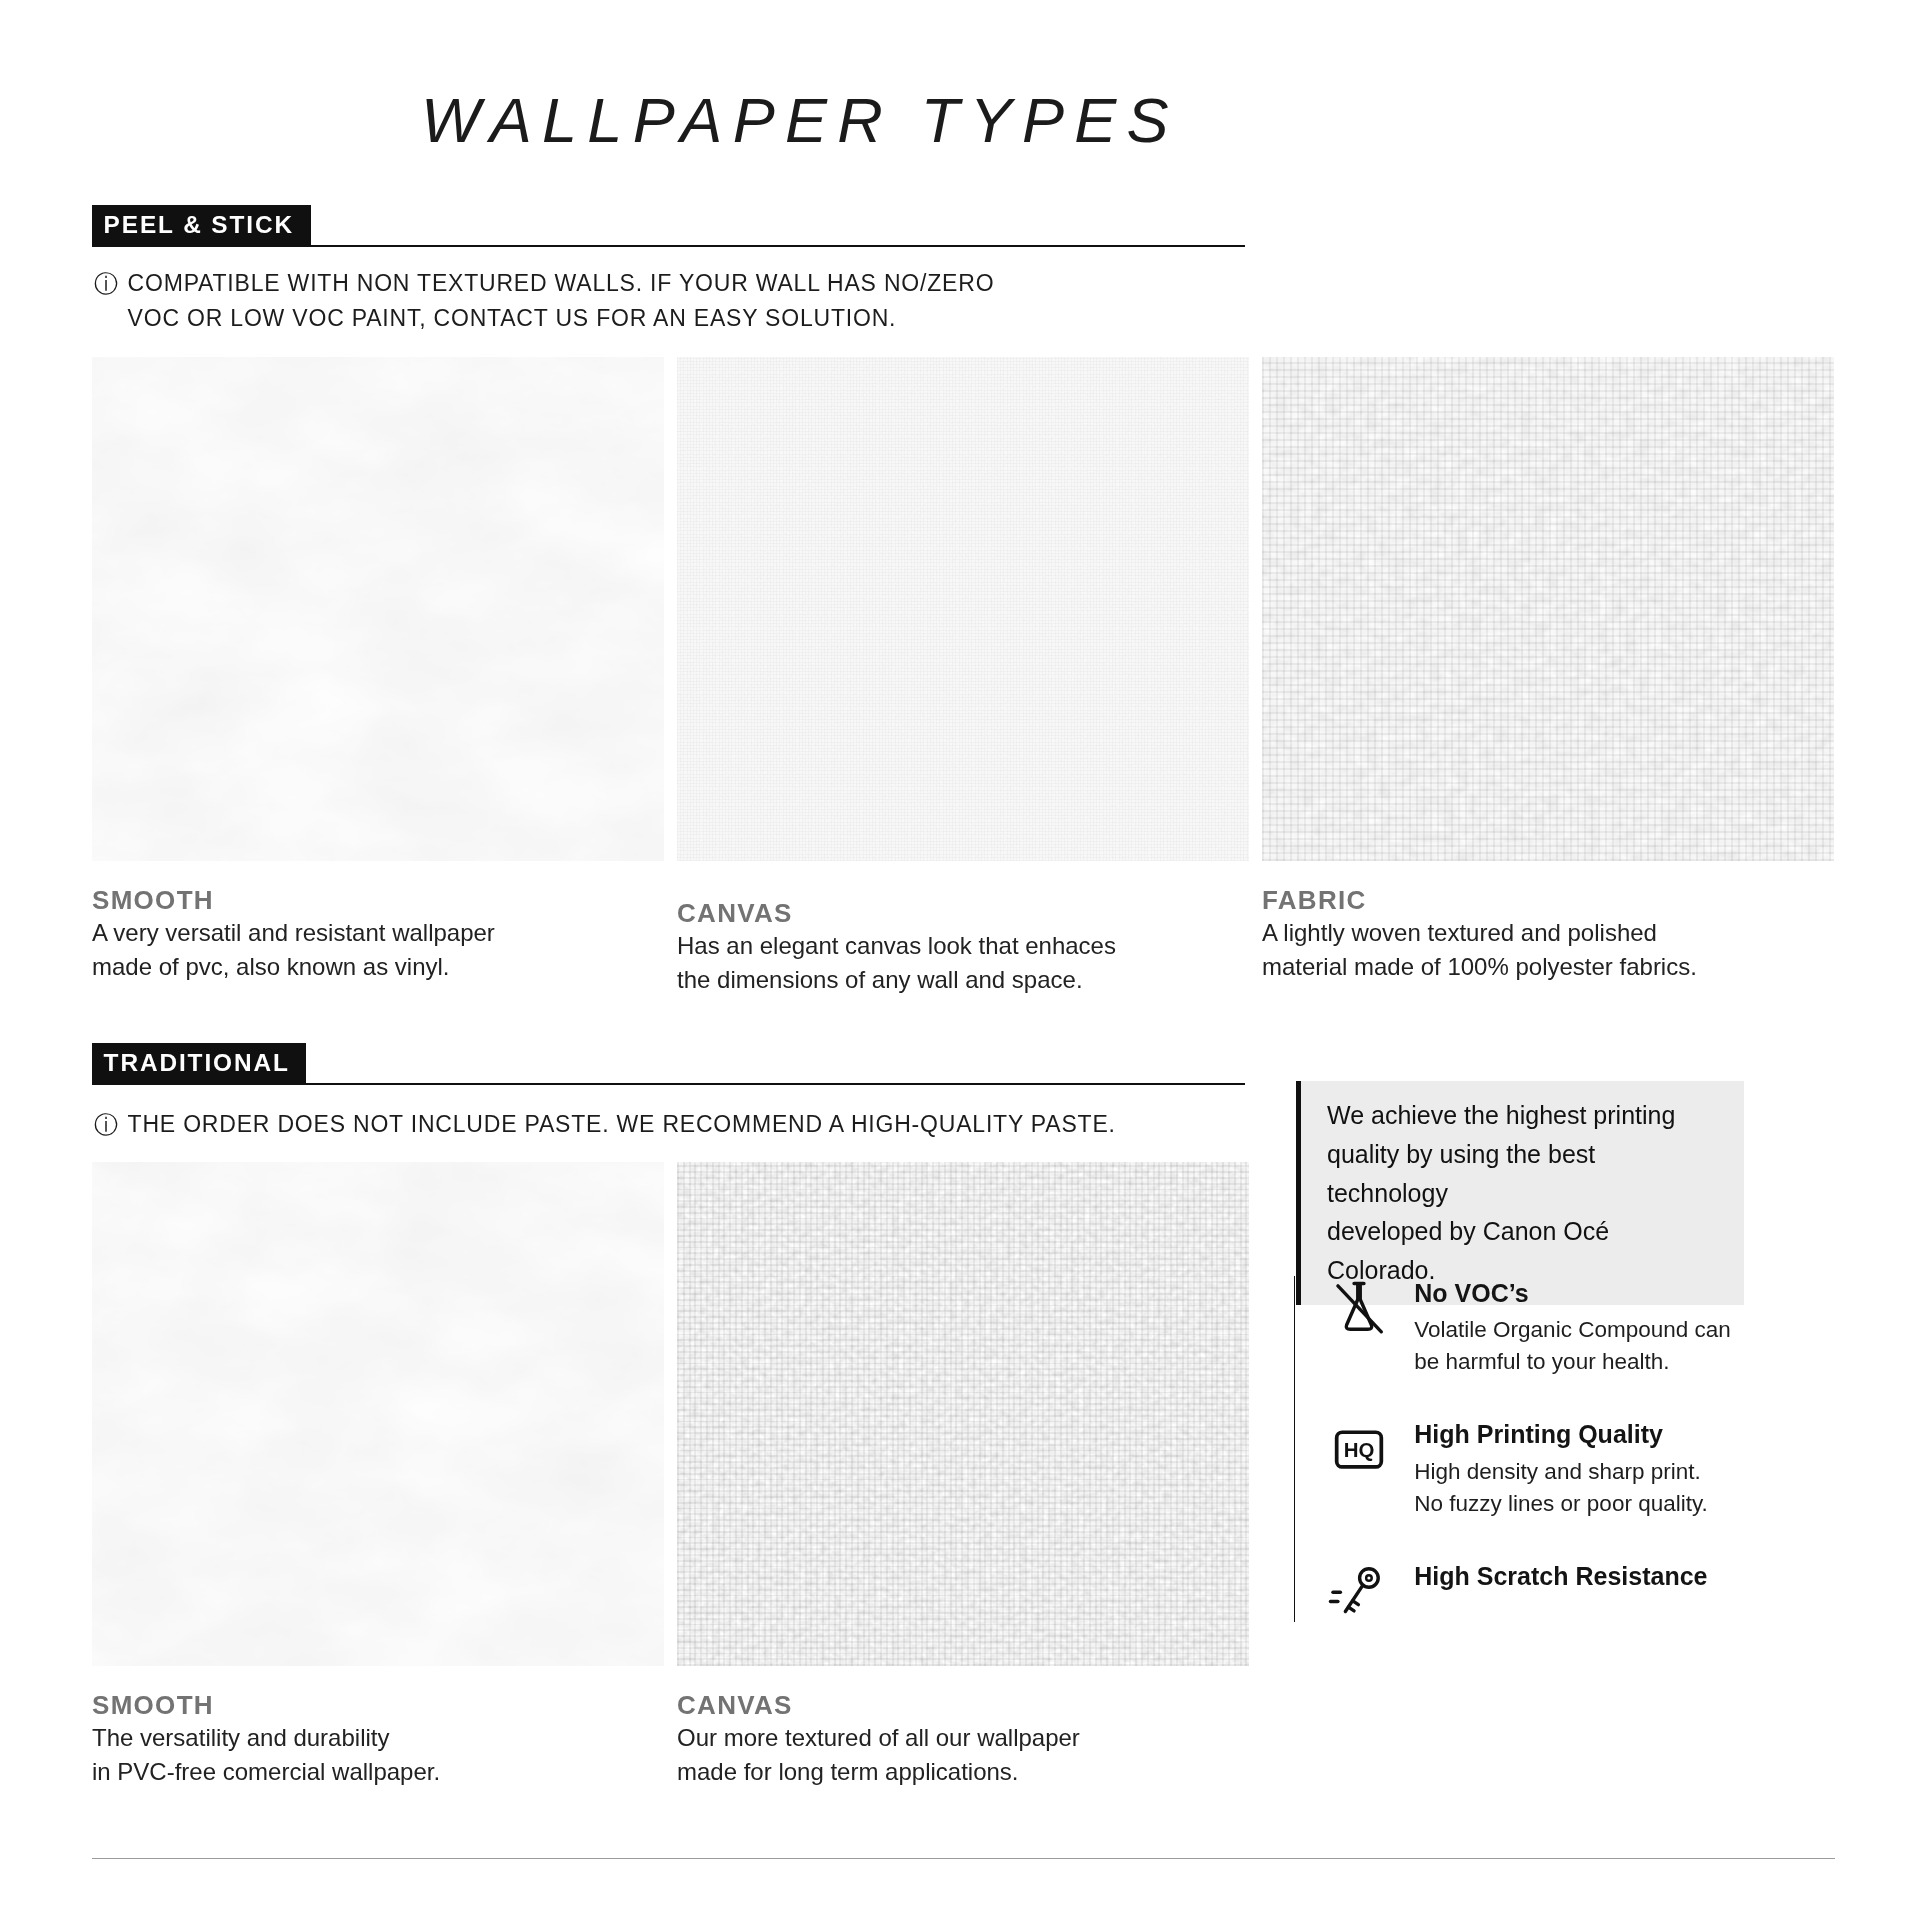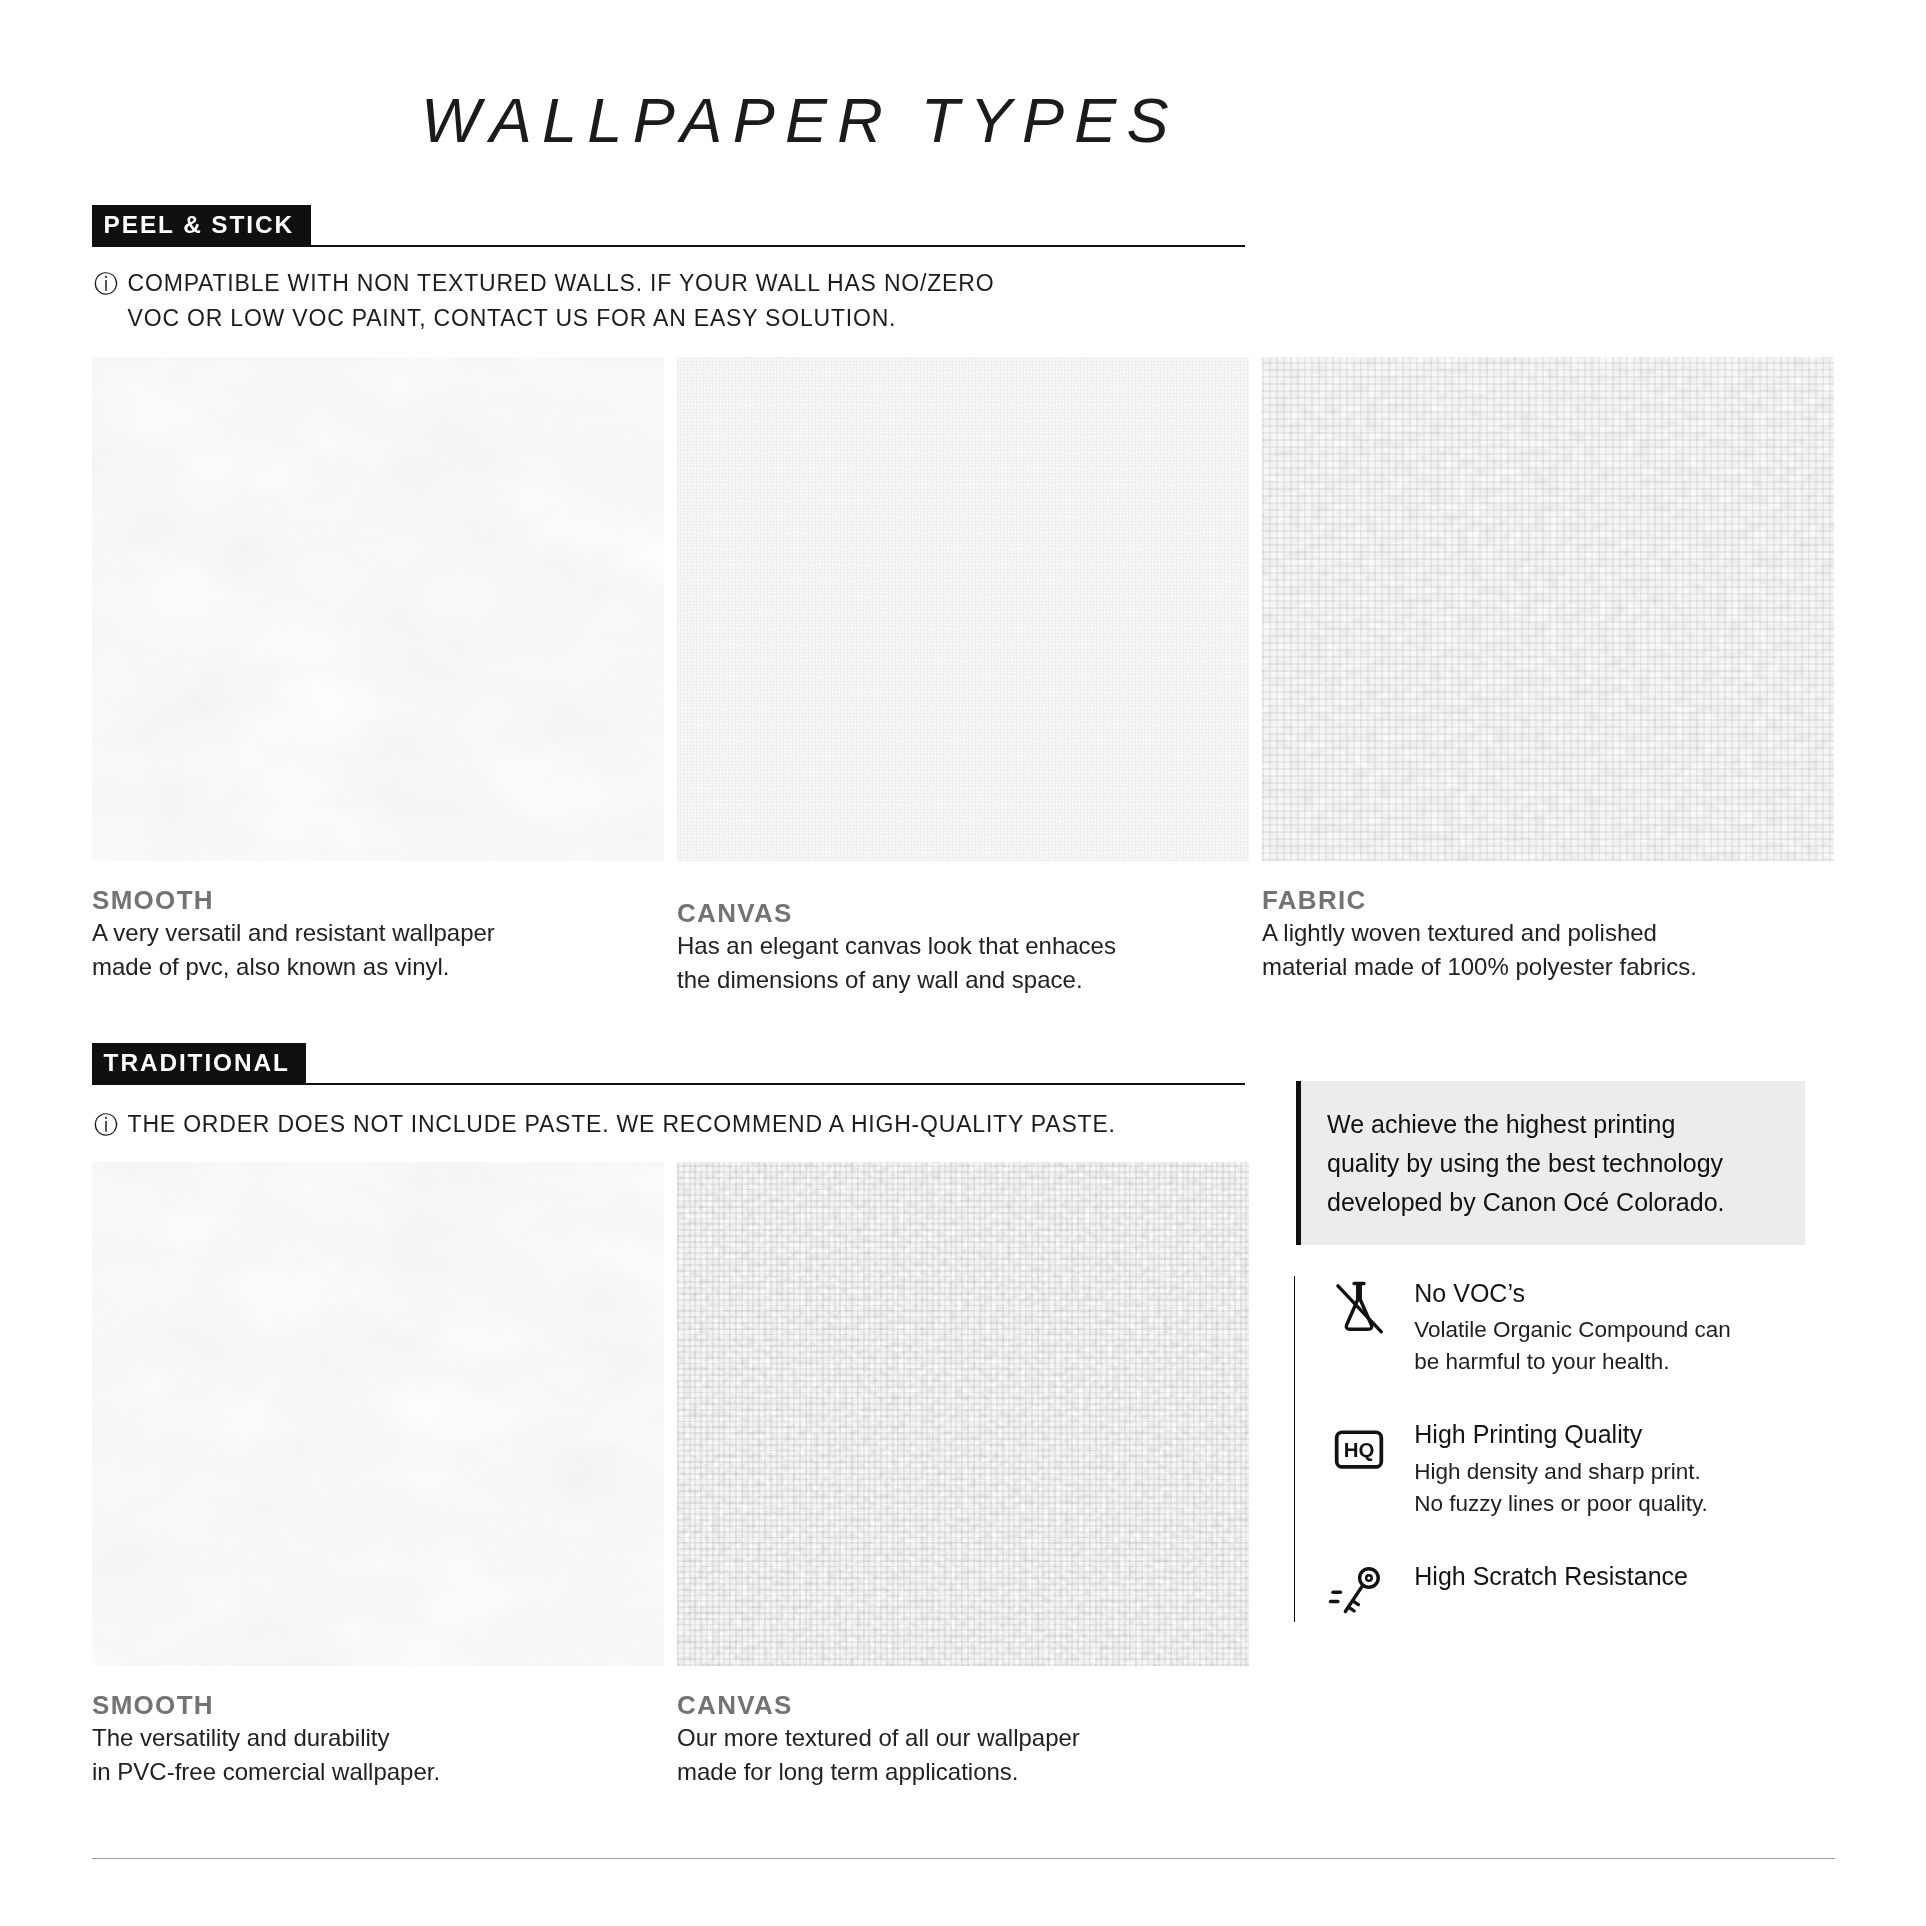--- a/index.html
+++ b/index.html
@@ -121,25 +121,25 @@
     line-height: 1.4;
     white-space: pre-line;
     color: #222222;
   }
 
   
   .quality-box {
     position: absolute;
     top: 1081px;
     left: 1296px;
-    width: 509px;
+    width: 448px;
     box-sizing: border-box;
     background: #ececec;
     border-left: 5.8px solid #111111;
-    padding: 24px 26px;
+    padding: 15px 26px;
     font-size: 25px;
     line-height: 1.55;
     white-space: pre-line;
     color: #111111;
   }
 
   
   .features {
     position: absolute;
     top: 1276px;
@@ -155,21 +155,21 @@
   .feature {
     display: grid;
     grid-template-columns: 76px 1fr;
     column-gap: 10.3px;
     align-items: start;
   }
   .feature .f-icon { width: 62px; height: 62px; }
   .feature .f-icon svg { width: 62px; height: 62px; display: block; }
   .feature .f-title {
     font-size: 25px;
-    font-weight: 400;
+    font-weight: 700;
     margin-top: 2.6px;
     color: #141414;
   }
   .feature .f-desc {
     font-size: 22.5px;
     line-height: 1.42;
     margin-top: 6.4px;
     white-space: pre-line;
     color: #1e1e1e;
   }

